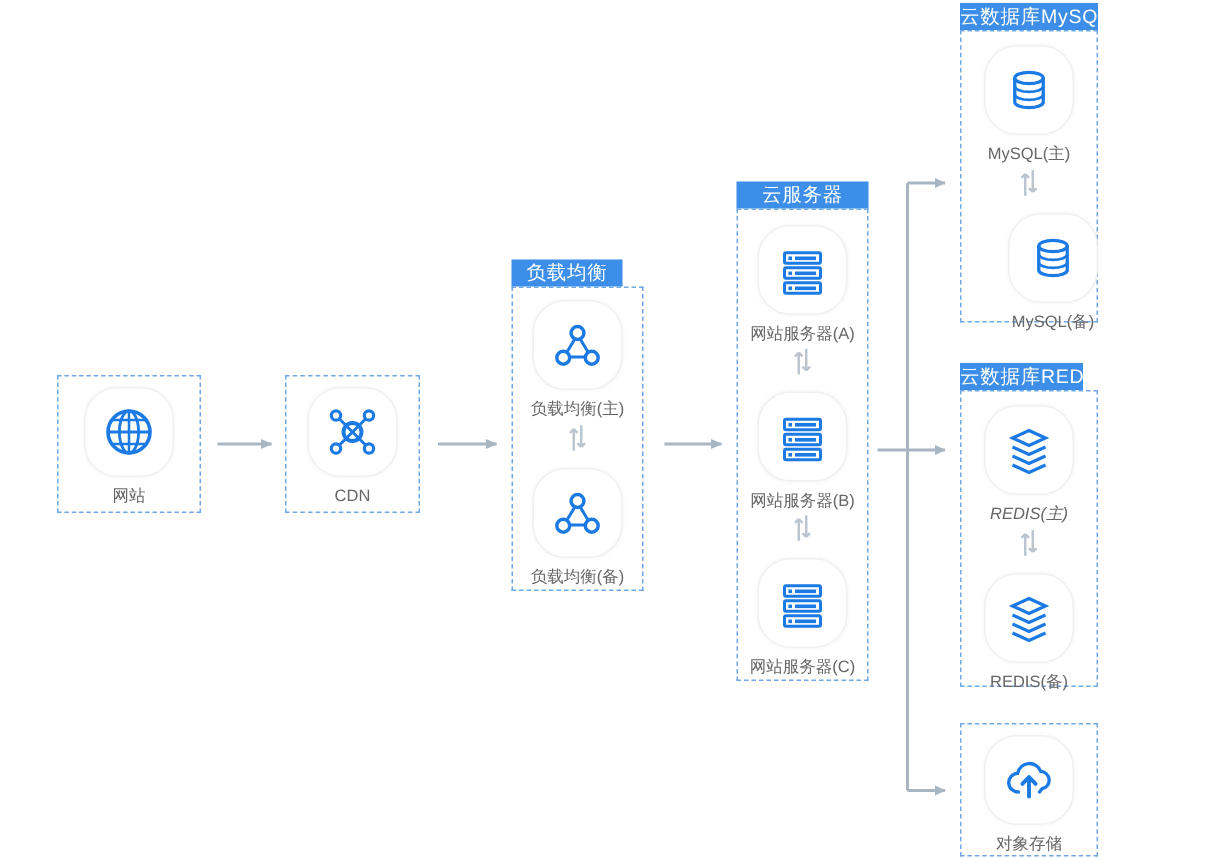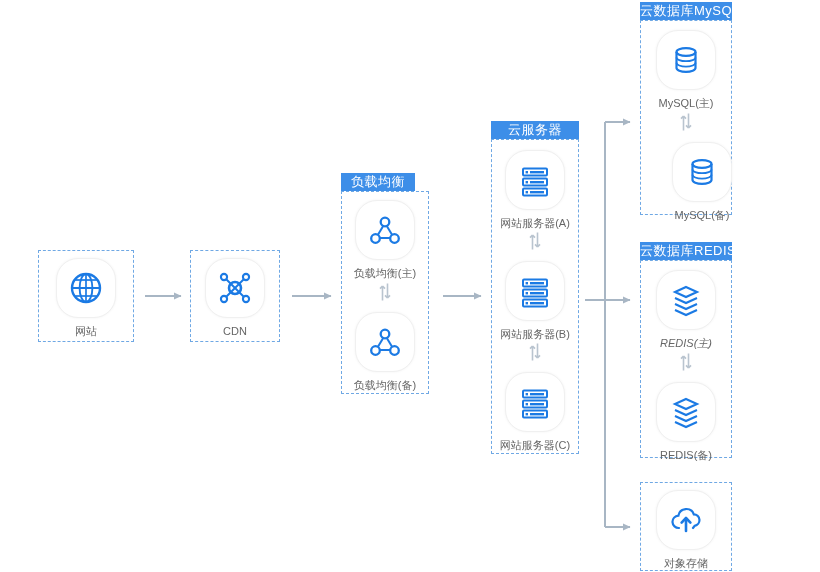--- a/index.html
+++ b/index.html
@@ -224,21 +224,21 @@
       <svg width="40" height="40" viewBox="0 0 40 40">
         <ellipse cx="20" cy="12" rx="9.5" ry="3.8" fill="none" stroke="#1b7ae4" stroke-width="2.2"></ellipse>
         <path d="M10.5,12 V28 a9.5,3.8 0 0 0 19,0 V12" fill="none" stroke="#1b7ae4" stroke-width="2.2"></path>
         <path d="M10.5,17.4 a9.5,3.8 0 0 0 19,0" fill="none" stroke="#1b7ae4" stroke-width="1.8"></path>
         <path d="M10.5,22.8 a9.5,3.8 0 0 0 19,0" fill="none" stroke="#1b7ae4" stroke-width="1.8"></path>
       </svg>
     </div>
     <div class="node-label">MySQL(备)</div>
   </div>
 
-  <div class="group-header" style="left:640px;top:242px;width:92px;height:18px;">云数据库REDIS</div>
+  <div class="group-header" style="left:640px;top:242px;width:82px;height:18px;">云数据库REDIS</div>
   <div class="group" style="left:640px;top:260px;width:92px;height:198px;"></div>
 
   <div class="node" style="left:640px;top:270px;font-style:italic;">
     <div class="tile">
       <svg width="40" height="40" viewBox="0 0 40 40">
         <path d="M20,7 L31,12 L20,17 L9,12 Z" fill="none" stroke="#1b7ae4" stroke-width="2.1"></path>
         <path d="M9,18 L20,23 L31,18" fill="none" stroke="#1b7ae4" stroke-width="2.1"></path>
         <path d="M9,24 L20,29 L31,24" fill="none" stroke="#1b7ae4" stroke-width="2.1"></path>
         <path d="M9,30 L20,35 L31,30" fill="none" stroke="#1b7ae4" stroke-width="2.1"></path>
       </svg>

